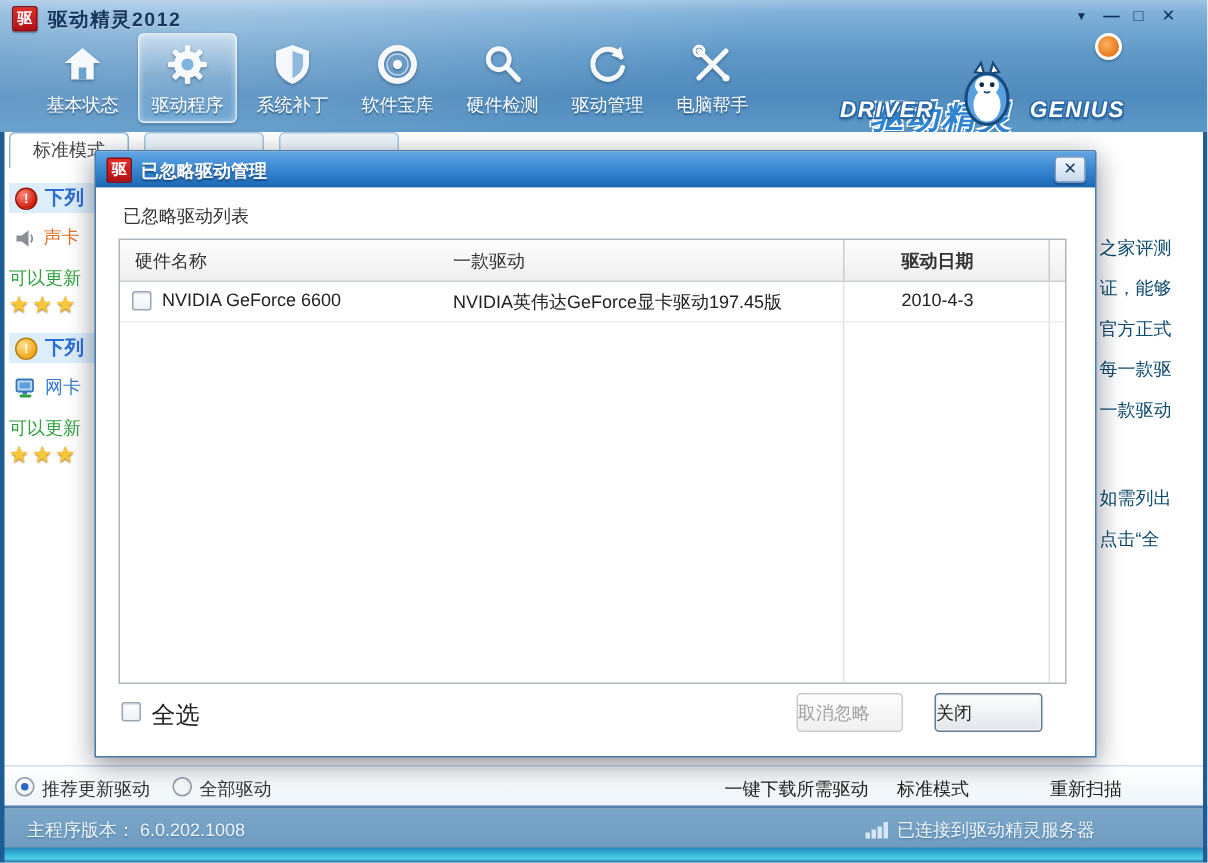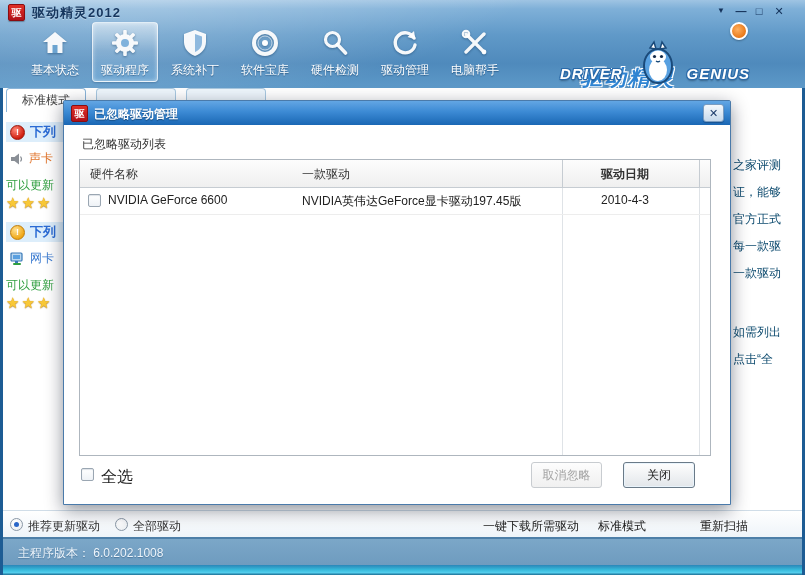--- a/index.html
+++ b/index.html
@@ -136,21 +136,21 @@
   .checkbox{
     width:13px;height:13px;border:1px solid #9aa6b2;border-radius:2px;box-sizing:border-box;
     background:linear-gradient(180deg,#fff,#eef2f6);box-shadow:inset 0 1px 1px rgba(120,140,160,.25);
     cursor:pointer;
   }
   .row-cb{position:absolute;left:8px;top:7px;}
   .selall-cb{position:absolute;left:17px;top:343px;}
   .selall-label{position:absolute;left:37px;top:342px;font-size:16px;color:#222;}
   .btn{
     position:absolute;top:337px;height:26px;border-radius:3px;box-sizing:border-box;
-    font-size:12px;text-align:center;line-height:24px;cursor:pointer;
+    font-size:12px;text-align:left;line-height:24px;cursor:pointer;
   }
   .btn-cancel{left:467px;width:71px;color:#a2a2a2;
     background:linear-gradient(180deg,#fdfdfd,#f0f0f0);border:1px solid #c8ccd0;}
   .btn-close{left:559px;width:72px;color:#222;
     background:linear-gradient(180deg,#fefefe,#e2e6ea);border:1px solid #6a7a88;
     box-shadow:inset 0 0 0 1px #e9f4fc;}
   
   .footer-row{position:absolute;left:0;top:510px;width:805px;height:27px;
     background:linear-gradient(180deg,#ffffff,#eef4f9);border-top:1px solid #d0dde8;box-sizing:border-box;}
   .radio{position:absolute;top:7px;width:13px;height:13px;border-radius:50%;box-sizing:border-box;
@@ -360,17 +360,26 @@
   <span class="foot-link fl1">一键下载所需驱动</span>
   <span class="foot-link fl2">标准模式</span>
   <span class="foot-link fl3">重新扫描</span>
 </div>
 
 <div class="statusbar">
   <div class="sb-version">
     <span>主程序版本：</span>
     <span>6.0.202.1008</span>
   </div>
+  <div class="sb-conn">
+    <span class="sig">
+      <span class="b1"></span>
+        <span class="b2"></span>
+        <span class="b3"></span>
+        <span class="b4"></span>
+    </span>
+    <span>已连接到驱动精灵服务器</span>
+  </div>
 </div>
 <div class="bottom-strip"></div>
 
 <div class="side-border l"></div>
 <div class="side-border r"></div>
 
 </body></html>

